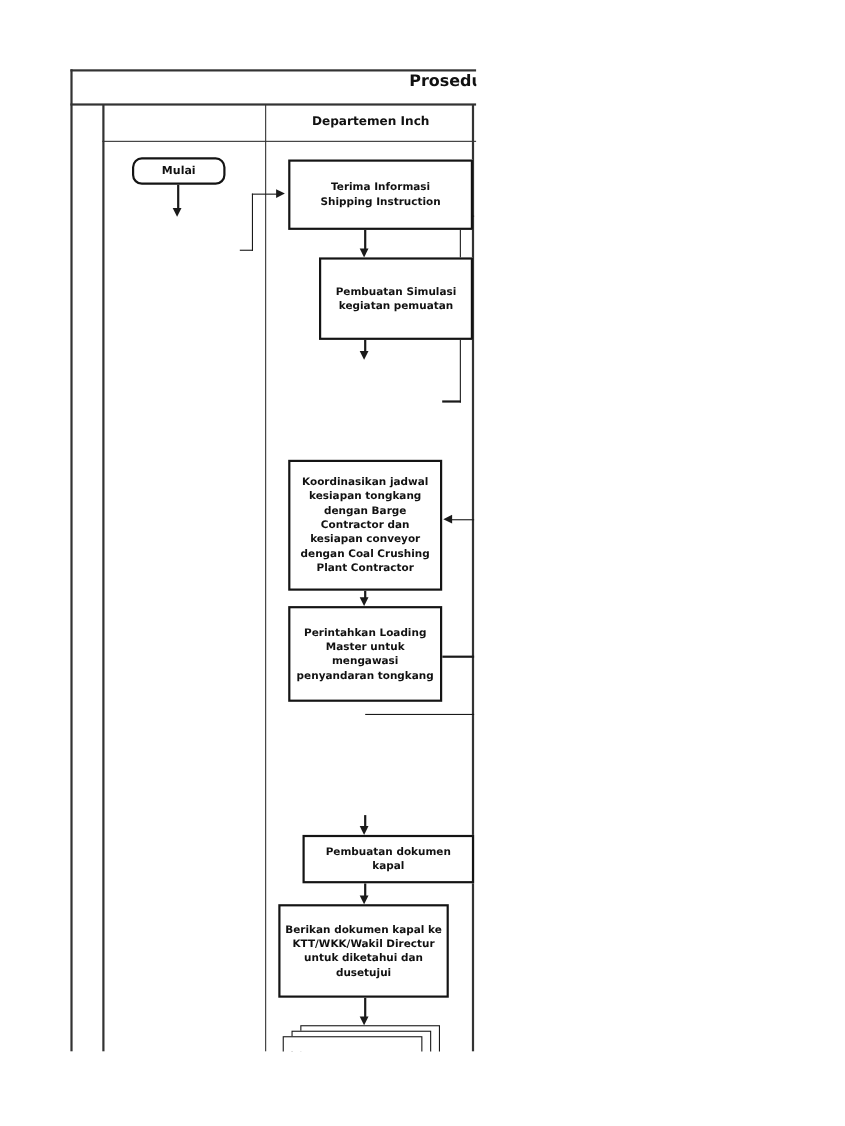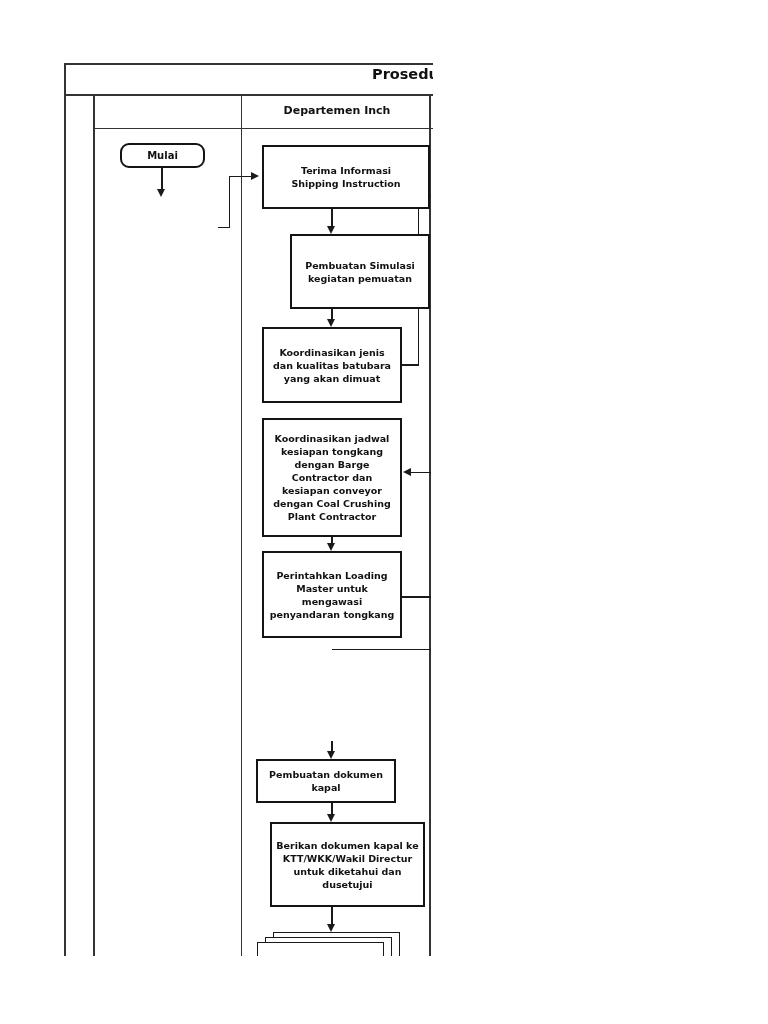--- a/index.html
+++ b/index.html
@@ -79,42 +79,39 @@
 
     <div class="node terminator" style="left:120px;top:143px;width:85px;height:25px;">Mulai</div>
 
 
     <div class="node" style="left:262px;top:145px;width:168px;height:64px;">Terima Informasi
 Shipping Instruction</div>
 
     <div class="node" style="left:278px;top:234px;width:140px;height:75px;margin-left:12px;">Pembuatan Simulasi
 kegiatan pemuatan</div>
 
-    <div class="node" style="left:262px;top:327px;width:140px;height:76px;">Koordinasikan jenis
-dan kualitas batubara
-yang akan dimuat</div>
 
     <div class="node" style="left:262px;top:418px;width:140px;height:119px;">Koordinasikan jadwal
 kesiapan tongkang
 dengan Barge
 Contractor dan
 kesiapan conveyor
 dengan Coal Crushing
 Plant Contractor</div>
 
     <div class="node" style="left:262px;top:551px;width:140px;height:87px;">Perintahkan Loading
 Master untuk
 mengawasi
 penyandaran tongkang</div>
 
 
-    <div class="node" style="left:256px;top:759px;width:140px;height:44px;">Pembuatan dokumen
+    <div class="node" style="left:275px;top:759px;width:156px;height:44px;">Pembuatan dokumen
 kapal</div>
 
-    <div class="node" style="left:270px;top:822px;width:155px;height:85px;">Berikan dokumen kapal ke
+    <div class="node" style="left:253px;top:822px;width:155px;height:85px;">Berikan dokumen kapal ke
 KTT/WKK/Wakil Directur
 untuk diketahui dan
 dusetujui</div>
 
     <div class="doc" style="left:273px;top:932px;width:127px;height:40px;z-index:4;"></div>
     <div class="doc" style="left:265px;top:937px;width:127px;height:40px;z-index:5;"></div>
     <div class="doc" style="left:257px;top:942px;width:127px;height:40px;z-index:6;"></div>
 
   </div>
 </div>

